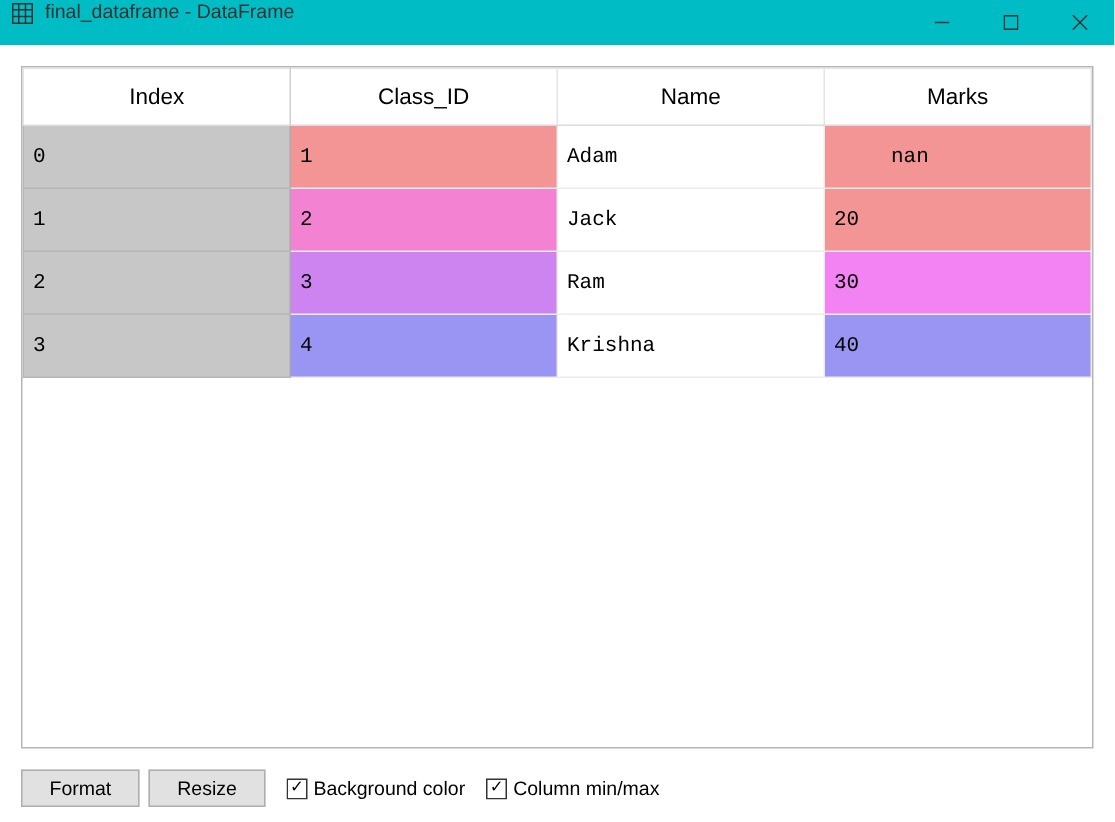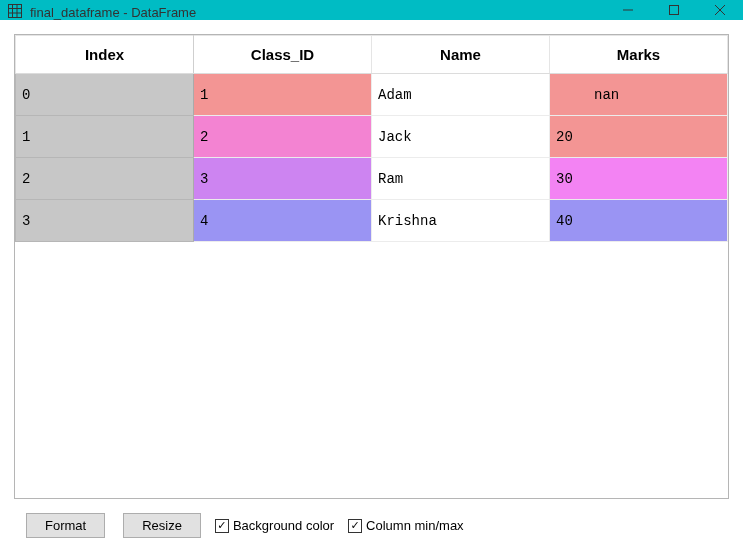--- a/index.html
+++ b/index.html
@@ -8,24 +8,24 @@
     font-family: "Segoe UI", Arial, sans-serif;
     font-size: 14px;
     background: #fff;
     width: 743px;
     height: 548px;
     overflow: hidden;
     display: flex;
     flex-direction: column;
   }
   .titlebar {
-    height: 20px;
+    height: 30px;
     background: #00bcc4;
     display: flex;
-    align-items: flex-end;
+    align-items: flex-start;
     padding-left: 6px;
     color: #333;
   }
   .titlebar .icon {
     width: 18px; height: 18px;
     display: inline-flex; align-items: center; justify-content: center;
     margin-right: 6px;
   }
   .titlebar .title { font-size: 13px; }
   .titlebar .spacer { flex: 1; }
@@ -52,21 +52,21 @@
     display: flex;
     flex-direction: column;
   }
   .grid {
     border-collapse: collapse;
     width: 100%;
     table-layout: fixed;
   }
   .grid th {
     background: #fff;
-    font-weight: 700;
+    font-weight: 400;
     text-align: center;
     padding: 10px 6px;
     border: 1px solid #e5e5e5;
     border-bottom: 1px solid #dcdcdc;
     font-size: 15px;
   }
   .grid th.idx-head {
     border-right: 1px solid #cfcfcf;
   }
   .grid td {
@@ -93,21 +93,20 @@
     align-items: center;
     gap: 6px;
     padding: 6px 14px 10px 14px;
   }
   .btn {
     background: #e1e1e1;
     border: 1px solid #adadad;
     padding: 4px 18px;
     font-size: 13px;
     font-family: inherit;
-    margin-left: 12px;
   }
   .btn.ok {
     border: 2px solid #0078d7;
     padding: 3px 22px;
     background: #e1e1e1;
   }
   .chk-wrap {
     display: inline-flex;
     align-items: center;
     gap: 4px;

